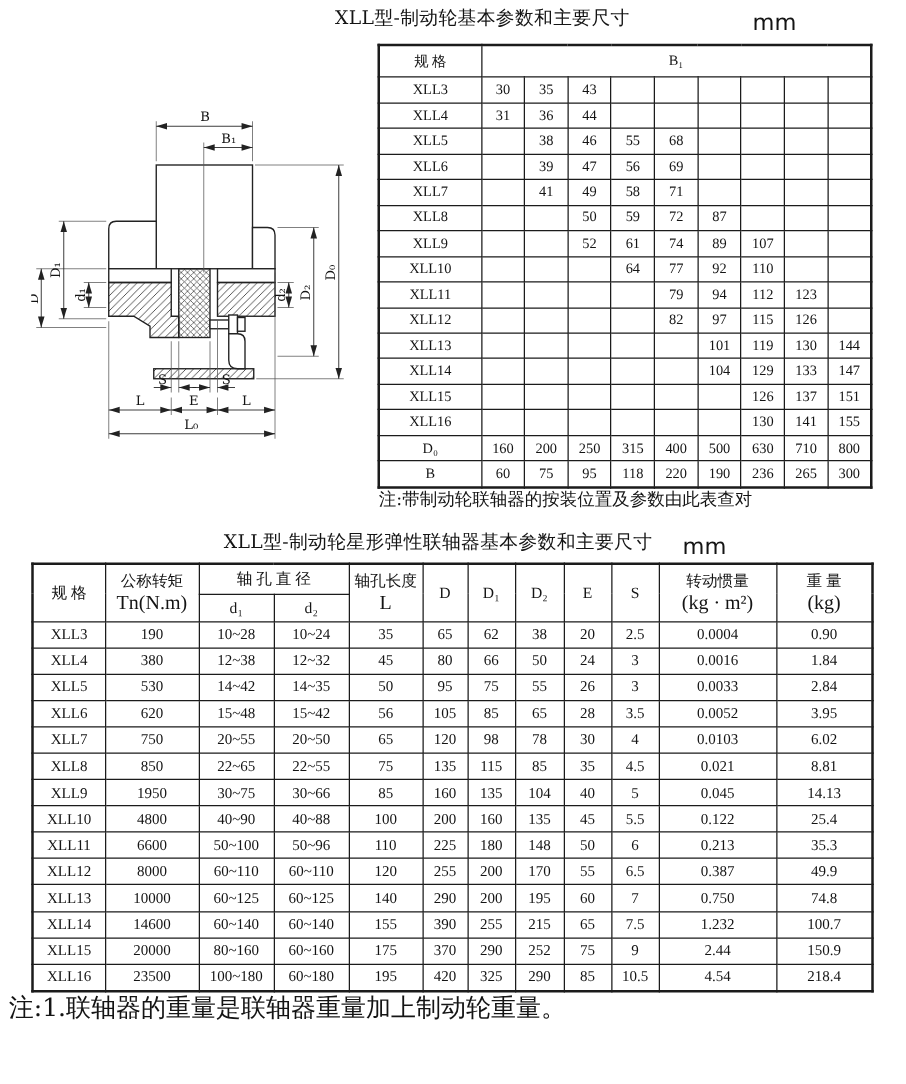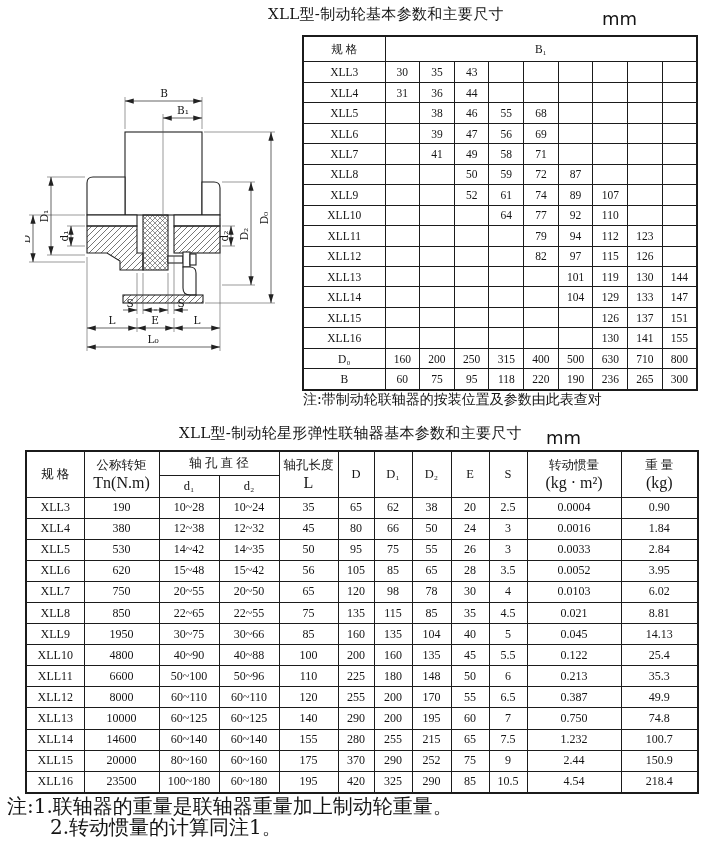--- a/index.html
+++ b/index.html
@@ -545,21 +545,21 @@
         <td>7</td>
         <td>0.750</td>
         <td>74.8</td>
       </tr>
       <tr>
         <td>XLL14</td>
         <td>14600</td>
         <td>60~140</td>
         <td>60~140</td>
         <td>155</td>
-        <td>280</td>
+        <td>390</td>
         <td>255</td>
         <td>215</td>
         <td>65</td>
         <td>7.5</td>
         <td>1.232</td>
         <td>100.7</td>
       </tr>
       <tr>
         <td>XLL15</td>
         <td>20000</td>
@@ -586,14 +586,13 @@
         <td>85</td>
         <td>10.5</td>
         <td>4.54</td>
         <td>218.4</td>
       </tr>
     </tbody>
 </table>
 
 <div class="abs foot">
   <div>注:1.联轴器的重量是联轴器重量加上制动轮重量。</div>
-  <div class="indent">2.转动惯量的计算同注1。</div>
 </div>
 
 </body></html>

